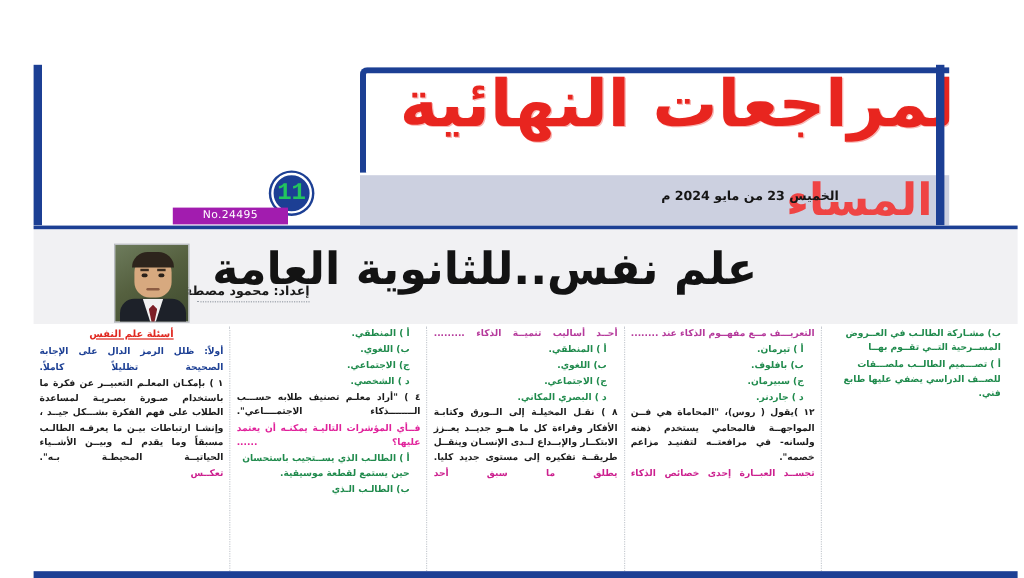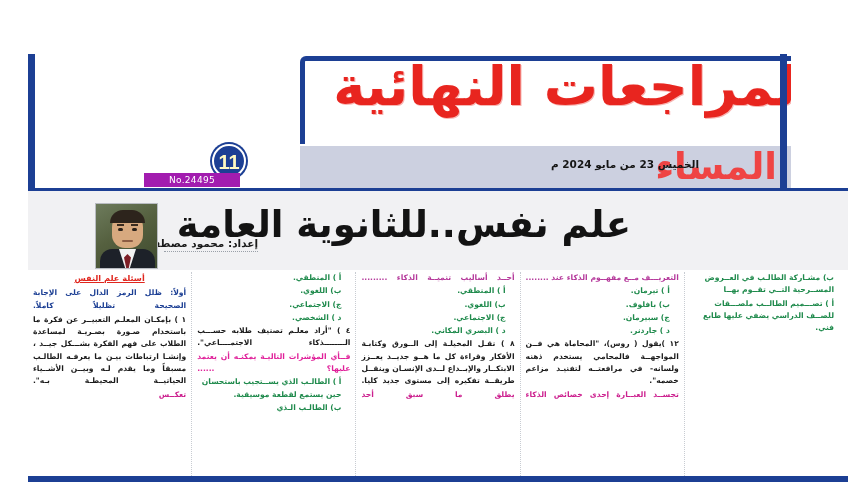--- a/index.html
+++ b/index.html
@@ -95,32 +95,32 @@
     right: 92px; top: 158px;
     font-size: 10.5px;
     font-weight: 700;
     color: #151515;
     white-space: nowrap;
     font-family: "DejaVu Sans", sans-serif;
   }
 
   .page-badge {
     position: absolute;
-    left: 212px; top: 144px;
+    left: 226px; top: 144px;
     width: 34px; height: 34px;
     border-radius: 50%;
     background: #1c3f94;
     border: 2.5px solid #ffffff;
     box-shadow: 0 0 0 2px #1c3f94;
-    color: #fef9c3;
+    color: #22c55e;
     font-size: 20px;
     font-weight: 700;
     line-height: 32px;
     text-align: center;
-    font-family: Liberation Sans, sans-serif;
+    font-family: Liberation Mono, monospace;
   }
 
   .issue-no {
     position: absolute;
     left: 144px; top: 173px;
     width: 96px; height: 14px;
     background: #a21caf;
     color: #ffffff;
     font-size: 9px;
     font-weight: 400;

